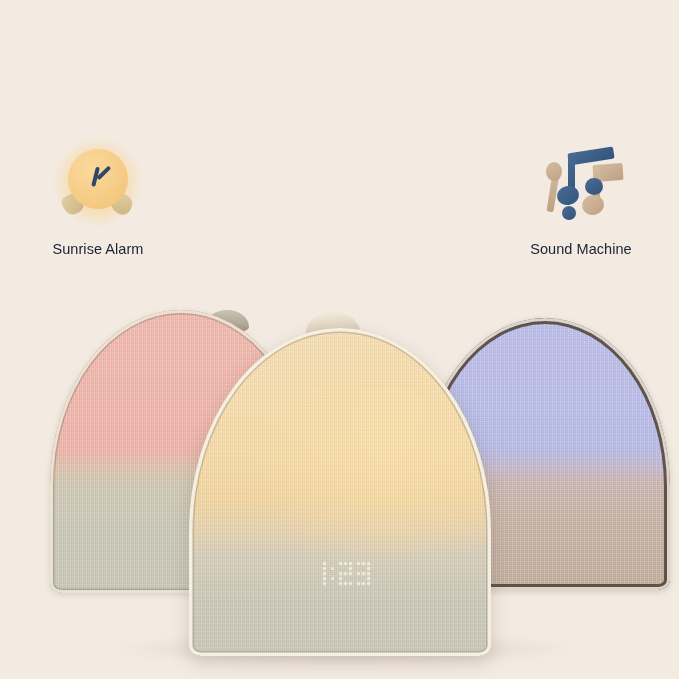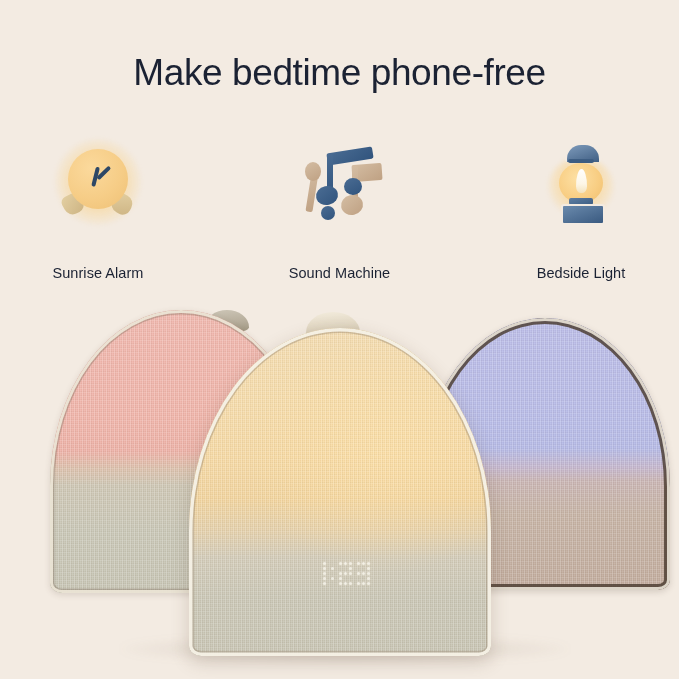--- a/index.html
+++ b/index.html
@@ -43,21 +43,20 @@
     width: 643px;
     display: flex;
     justify-content: space-between;
     align-items: flex-start;
   }
   .feature {
     width: 160px;
     display: flex;
     flex-direction: column;
     align-items: center;
-    gap: 24px;
   }
   .feature-icon {
     width: 92px;
     height: 92px;
     position: relative;
   }
   .feature-label {
     margin-top: 13px;
     font-size: 14.5px;
     color: #1b2233;
@@ -377,21 +376,20 @@
     background: radial-gradient(ellipse at 50% 50%,
       rgba(120,96,76,0.20) 0%, rgba(120,96,76,0.08) 52%, rgba(120,96,76,0) 76%);
     filter: blur(5px);
   }
 </style>
 </head>
 <body>
 
 <div id="page">
 
-  <div id="headline">Make bedtime phone-free</div>
 
   <div id="features">
 
     <div class="feature">
       <div class="feature-icon">
         <div class="clk-glow"></div>
         <div class="clk-foot l"></div>
         <div class="clk-foot r"></div>
         <div class="clk-face"></div>
         <div class="clk-hand h"></div>
@@ -410,32 +408,20 @@
         <div class="note-head blue-tex" style="left:22px;top:50px;width:22px;height:19px;transform:rotate(-12deg);"></div>
         <div class="note-stem tan-tex" style="left:58px;top:28px;width:30px;height:17px;transform:rotate(-4deg);"></div>
         <div class="note-stem tan-tex" style="left:58px;top:30px;width:6.5px;height:40px;"></div>
         <div class="note-head tan-tex" style="left:47px;top:59px;width:22px;height:20px;transform:rotate(-12deg);"></div>
         <div class="note-head blue-tex" style="left:50px;top:42px;width:18px;height:17px;"></div>
       </div>
       <div class="feature-label">Sound Machine</div>
     </div>
 
 
-    <div class="feature">
-      <div class="feature-icon">
-        <div class="lamp-glow"></div>
-        <div class="lamp-cap"></div>
-        <div class="lamp-collar"></div>
-        <div class="lamp-globe"></div>
-        <div class="lamp-flame"></div>
-        <div class="lamp-neck"></div>
-        <div class="lamp-base"></div>
-      </div>
-      <div class="feature-label">Bedside Light</div>
-    </div>
 
   </div>
 
   <div id="devices">
 
     <div id="ground-shadow"></div>
 
     <div id="dev-left-knob" class="knob" style="position:absolute;left:205px;top:20px;"></div>
     <div class="device" id="dev-left">
       <div class="fabric"></div>

